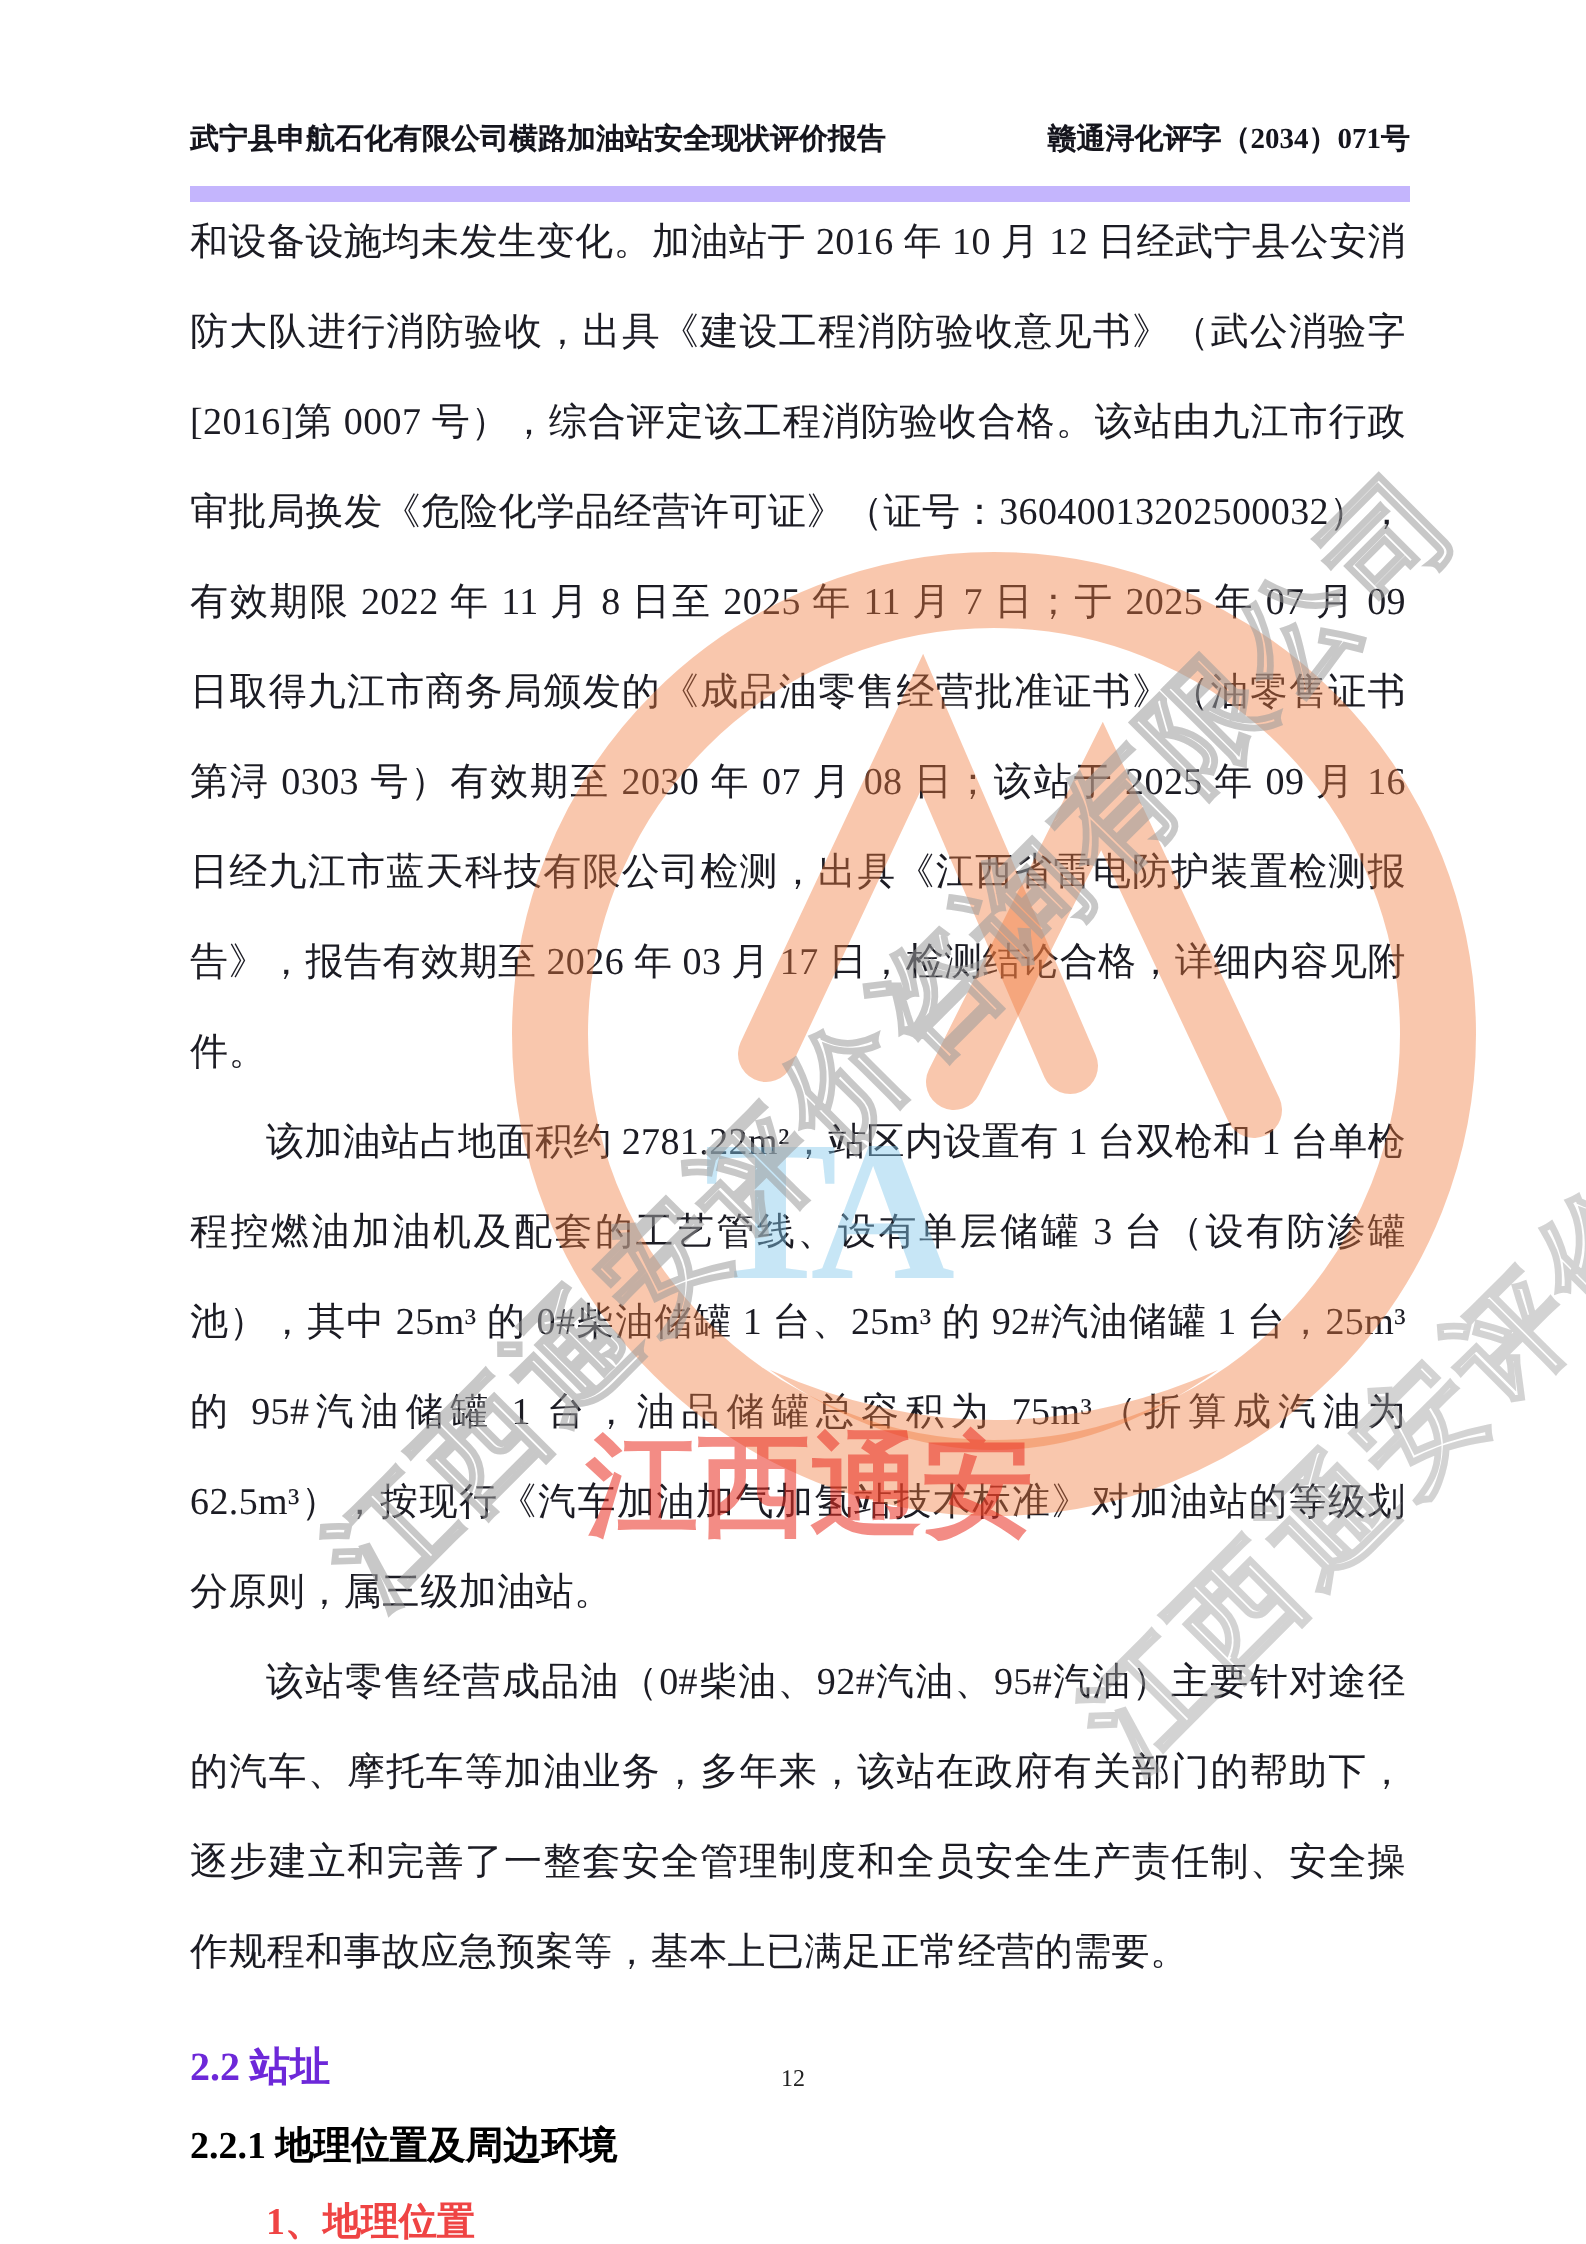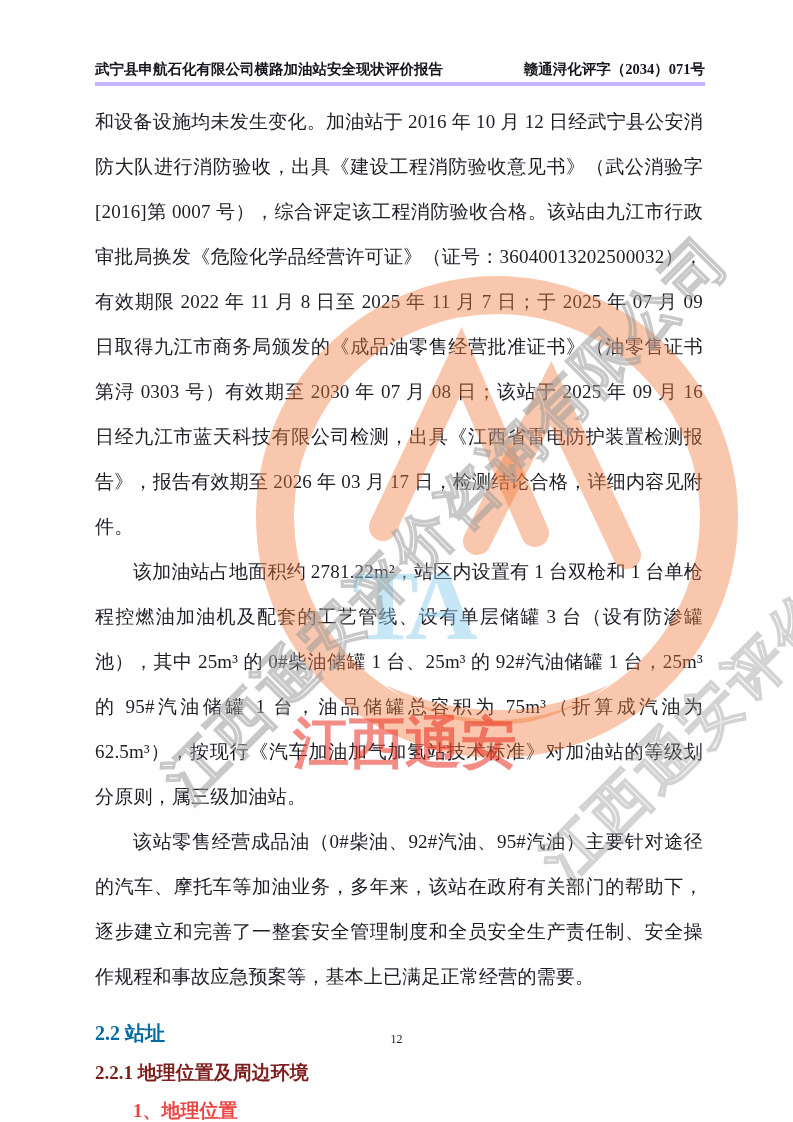--- a/index.html
+++ b/index.html
@@ -5,32 +5,32 @@
   html,body{margin:0;padding:0;background:#ffffff;}
   .page{
     position:relative;width:793px;height:1122px;background:#ffffff;
     overflow:hidden;font-family:"Liberation Serif","DejaVu Serif",serif;
     color:#1c1c24;
   }
   
   .doc-header{
     position:absolute;left:95px;right:88px;top:60px;
     display:flex;justify-content:space-between;align-items:flex-end;
-    border-bottom:4px solid #c4b5fd;padding-bottom:3px;
+    border-bottom:8px solid #c4b5fd;padding-bottom:14px;
     font-size:14.5px;font-weight:bold;color:#15151d;text-align:center;
   }
   
   .doc-main{position:absolute;left:95px;right:90px;top:99px;z-index:1;}
   .doc-main p{
     margin:0;font-size:19px;line-height:45px;text-align:justify;
     text-indent:2em;letter-spacing:0.2px;
   }
   .doc-main p.noindent{text-indent:0;}
-  .doc-main h1{font-size:20px;font-weight:bold;margin:21px 0 13px 0;color:#0369a1;}
-  .doc-main h2{font-size:19px;font-weight:bold;margin:0 0 12px 0;color:#7f1d1d;}
+  .doc-main h1{font-size:20px;font-weight:bold;margin:21px 0 13px 0;color:#6d28d9;}
+  .doc-main h2{font-size:19px;font-weight:bold;margin:0 0 12px 0;color:#000000;}
   .doc-main h3{font-size:19px;font-weight:bold;margin:0 0 9px 0;padding-left:38px;color:#ef4444;}
   
   .doc-footer{
     position:absolute;left:0;right:0;top:1032px;text-align:center;
     font-size:12px;color:#222;
   }
   
   .watermark-layer{position:absolute;inset:0;z-index:2;pointer-events:none;}
   .wm-logo{position:absolute;left:235px;top:265px;}
   .wm-blue{

